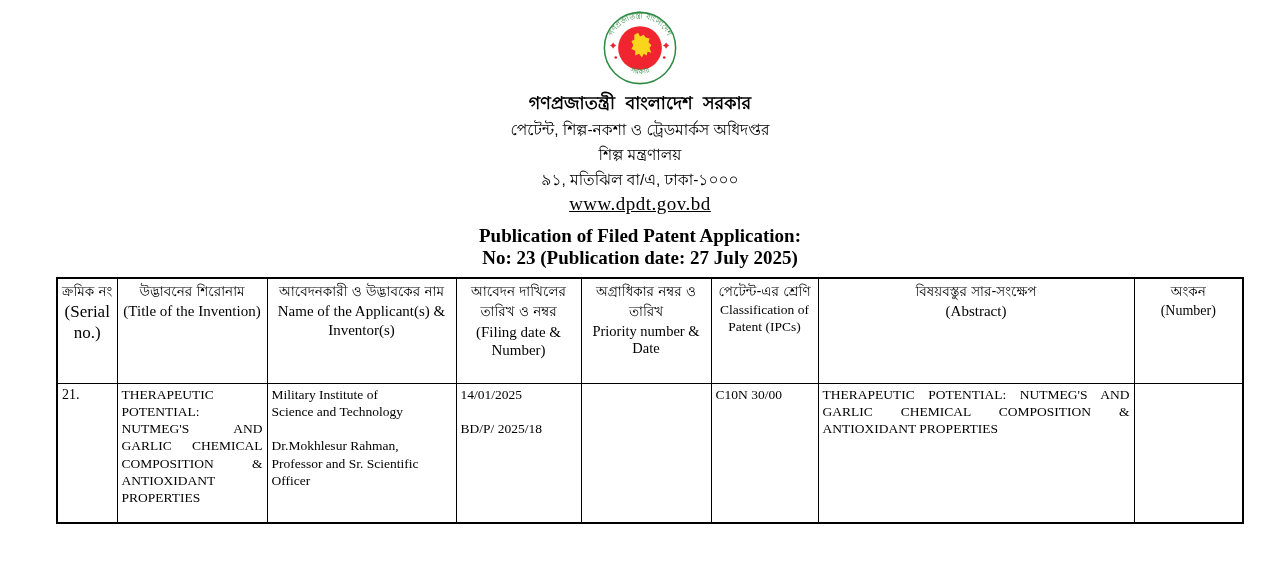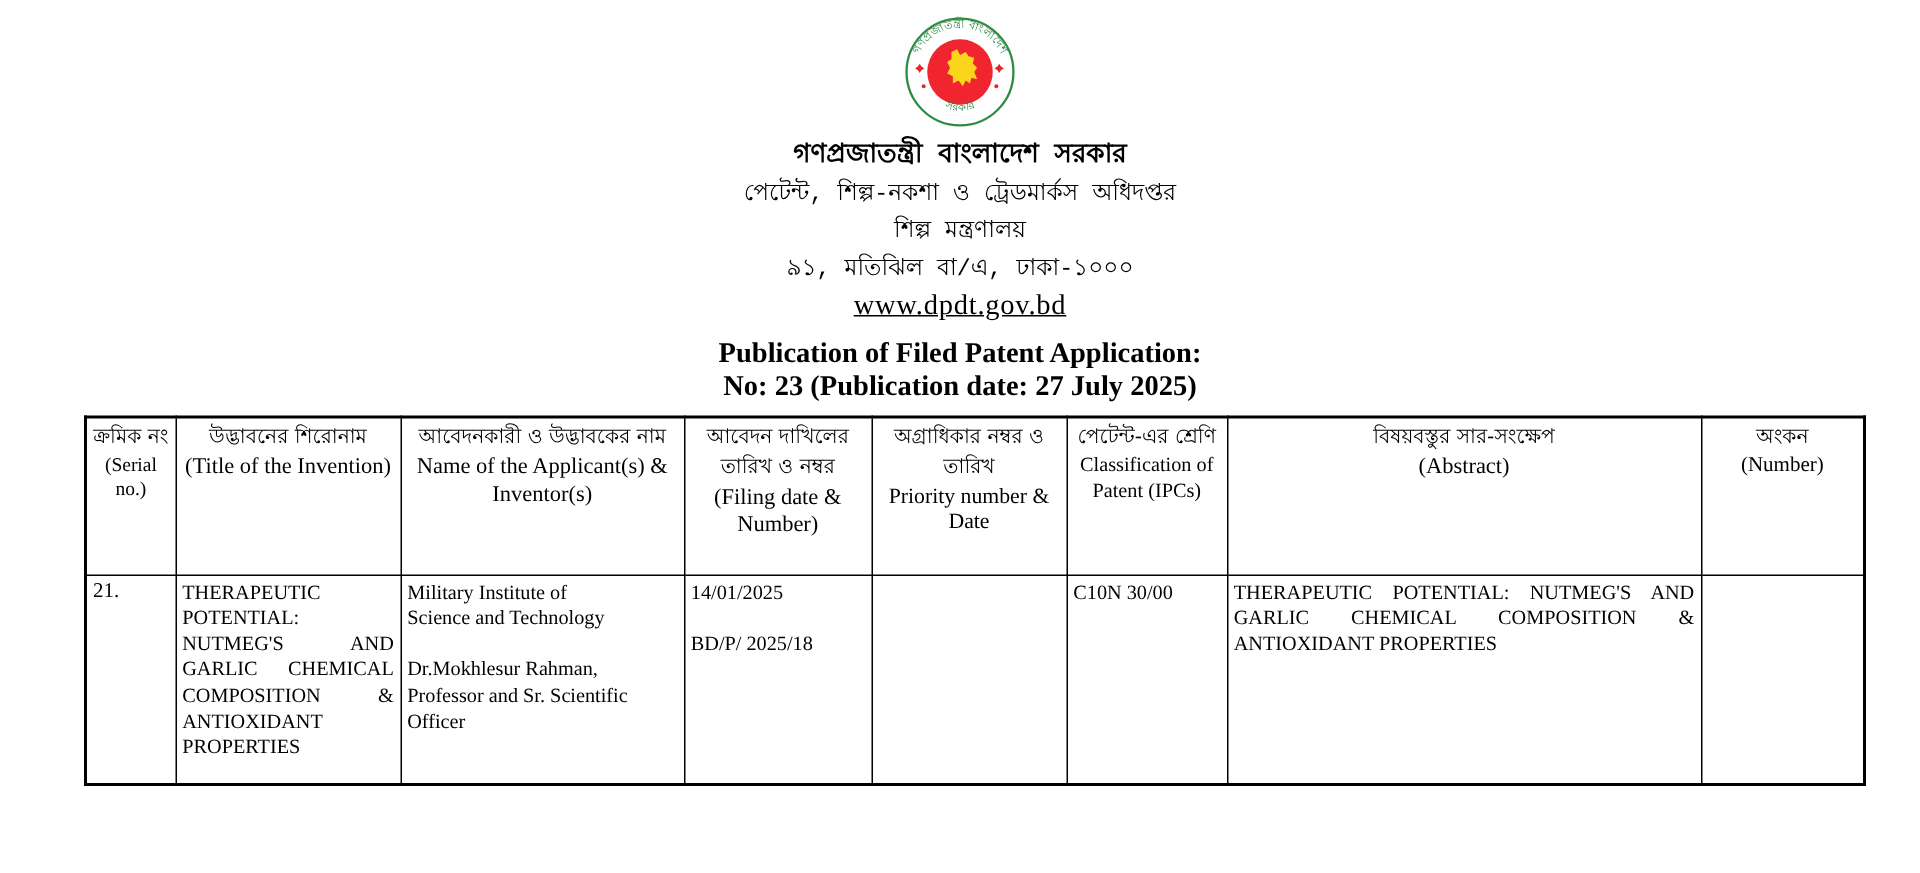--- a/index.html
+++ b/index.html
@@ -8,42 +8,42 @@
     position:relative;
     width:1280px; height:582px;
     background:#ffffff;
     color:#000;
     font-family:"Liberation Serif","DejaVu Serif",serif;
     overflow:hidden;
   }
   .masthead { text-align:center; padding-top:10px; }
   .seal { display:block; margin:0 auto 5px auto; width:76px; height:76px; }
   .org-line1 { font-size:17.5px; font-weight:bold; line-height:26px; font-family:Liberation Mono, monospace; }
-  .org-line  { font-size:15.5px; line-height:25px; font-family:Liberation Mono, monospace; }
+  .org-line  { font-size:15.5px; line-height:25px; font-family:Liberation Sans, sans-serif; }
   .site-link { display:inline-block; font-size:19px; line-height:24px; color:#000; text-decoration:underline; letter-spacing:0.5px; }
   .doc-title { margin-top:9px; text-align:center; font-weight:bold; font-size:19px; line-height:21.5px; }
   table.pub {
     margin:9px 0 0 56px;
     width:1186px;
     border-collapse:collapse;
     table-layout:fixed;
     border:2px solid #000;
   }
   table.pub th, table.pub td {
     border:1px solid #000;
     vertical-align:top;
     padding:2px 4px;
     font-weight:normal;
     overflow:hidden;
   }
   tr.hdr { height:105px;padding-left:24px; }
   tr.row { height:140px; }
   th .h-bn { font-size:13.5px; line-height:1.5; font-family:"DejaVu Sans","Liberation Sans",sans-serif; }
   th .h-en { font-size:15px; line-height:1.22; margin-top:1px; }
-  th.c1 .h-en { font-size:13px; }
+  th.c1 .h-en { font-size:17px; }
   th.c5 .h-en { font-size:14.5px;text-align:center; }
   th.c6 .h-en { font-size:13.5px; }
   th.c8 .h-en { font-size:14px; }
   td { font-size:13.5px; line-height:1.28; }
   td.serial { text-align:left; padding-right:5px; font-size:14px; }
   td.justify { text-align:justify; }
   td.prelines { white-space:pre-line; }
 </style>
 </head>
 <body>

